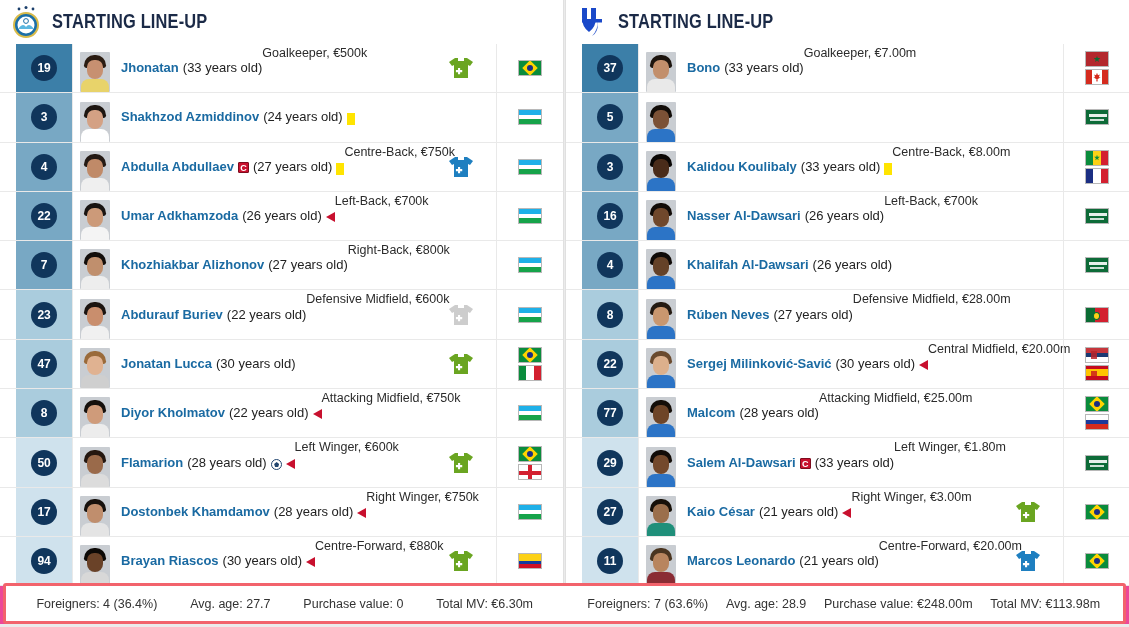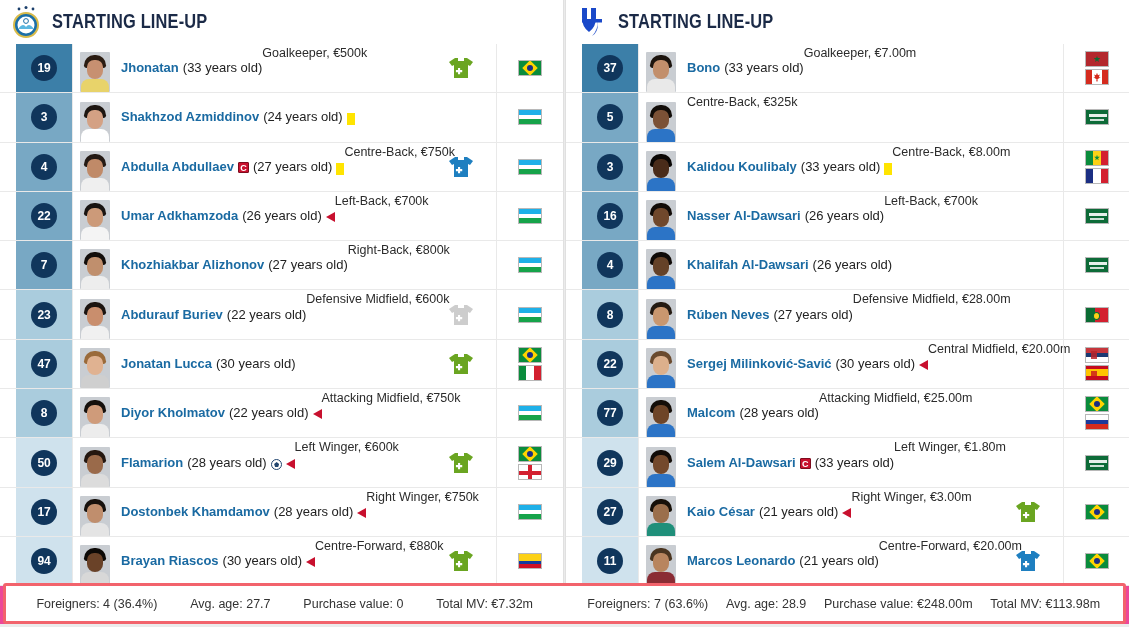--- a/index.html
+++ b/index.html
@@ -618,21 +618,20 @@
             <div class="num-badge">5</div>
           </div>
           <div class="photo-cell">
             <div class="photo">
               <div class="body" style="background:#2c74c6"></div>
               <div class="hair" style="background:#110c08"></div>
               <div class="face" style="background:#7b5136"></div>
             </div>
           </div>
           <div class="info-cell">
-            <div class="line2">Centre-Back, €325k</div>
           </div>
           <div class="sub-cell">
             <span class="shirt-icon"></span>
           </div>
           <div class="flag-cell">
             <div class="flag">
               <div style="position:absolute;inset:0;background:#0d6b38"></div>
               <div style="position:absolute;left:3px;top:4px;width:18px;height:3px;background:#fff;opacity:.9"></div>
               <div style="position:absolute;left:4px;top:9px;width:14px;height:2px;background:#fff;opacity:.8"></div>
             </div>
@@ -924,21 +923,21 @@
           </div>
         </div>
       </div>
     </div>
 
   <div class="footer-wrap">
     <div class="footer-half left-half" id="foot0">
         <span class="fstat">Foreigners: 4 (36.4%)</span>
         <span class="fstat">Avg. age: 27.7</span>
         <span class="fstat">Purchase value: 0</span>
-        <span class="fstat">Total MV: €7.32m</span>
+        <span class="fstat">Total MV: €6.30m</span>
       </div>
     <div class="footer-half" id="foot1">
         <span class="fstat">Foreigners: 7 (63.6%)</span>
         <span class="fstat">Avg. age: 28.9</span>
         <span class="fstat">Purchase value: €248.00m</span>
         <span class="fstat">Total MV: €113.98m</span>
       </div>
   </div>
   <div class="bottom-strip"></div>
 </div>

